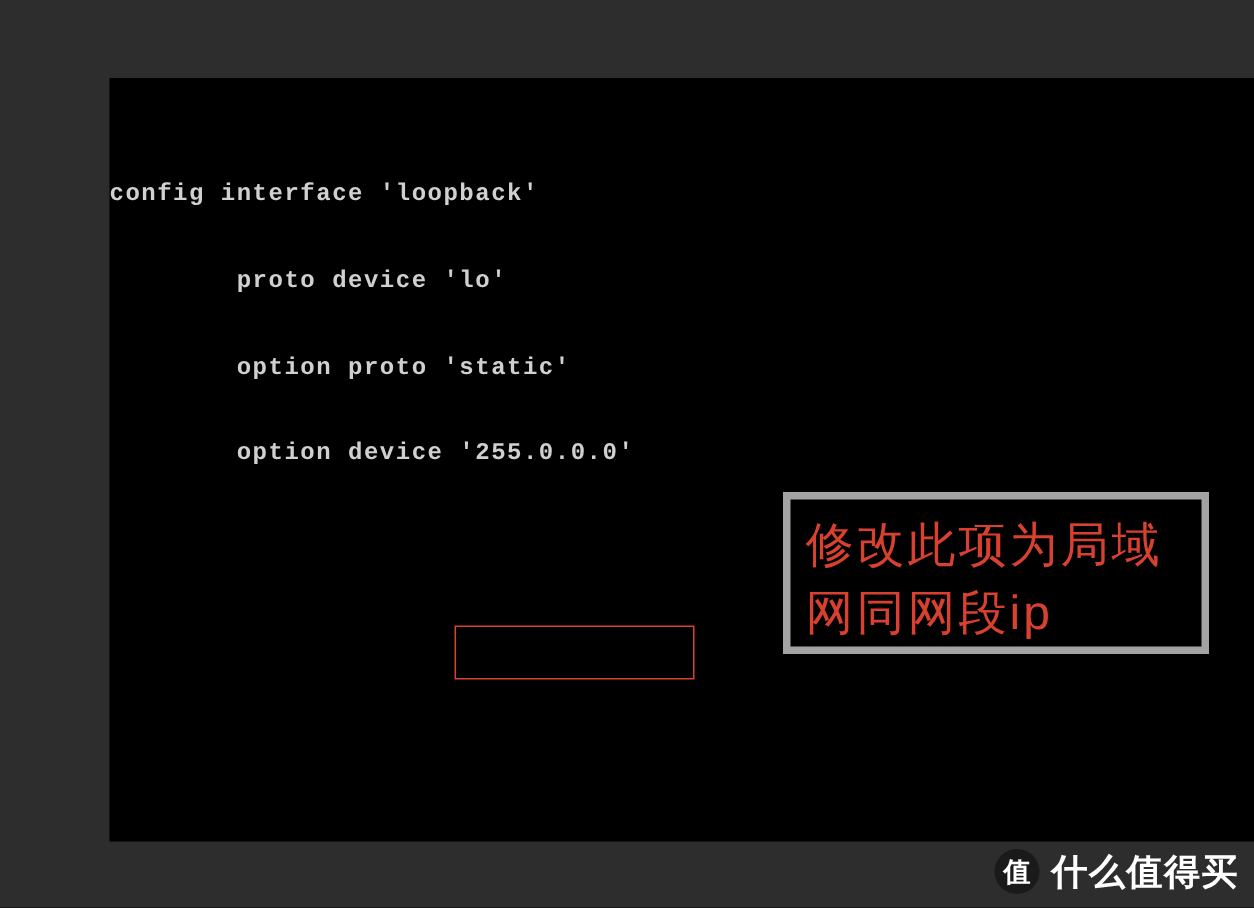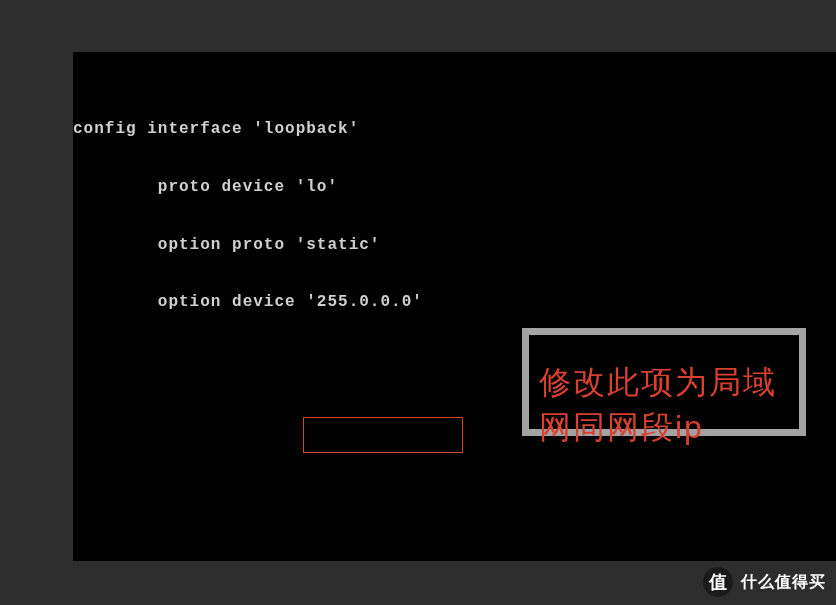--- a/index.html
+++ b/index.html
@@ -45,22 +45,22 @@
       height: 36px;
       border: 1px solid #d84030;
       pointer-events: none;
     }
     .annotation-box {
       position: absolute;
       left: 522px;
       top: 328px;
       width: 284px;
       height: 108px;
-      border: 7px solid #a3a3a3;
-      padding: 25px 10px;
+      border: 5px solid #a3a3a3;
+      padding: 8px 10px;
       font-family: 'Microsoft YaHei', 'SimSun', sans-serif;
       font-size: 32px;
       color: #d84030;
       line-height: 1.4;
       letter-spacing: 2px;
     }
     .watermark {
       position: absolute;
       right: 10px;
       bottom: 8px;
@@ -77,21 +77,21 @@
       display: flex;
       align-items: center;
       justify-content: center;
       font-family: 'Microsoft YaHei', sans-serif;
       font-size: 18px;
       font-weight: bold;
     }
     .watermark-text {
       color: #fff;
       font-family: 'Microsoft YaHei', sans-serif;
-      font-size: 16px;
+      font-size: 24px;
       font-weight: bold;
       letter-spacing: 1px;
     }
   </style>
 </head>
 <body>
 
 <div class="terminal">
   <div class="terminal-content">
     <div class="line">config interface 'loopback'</div>

